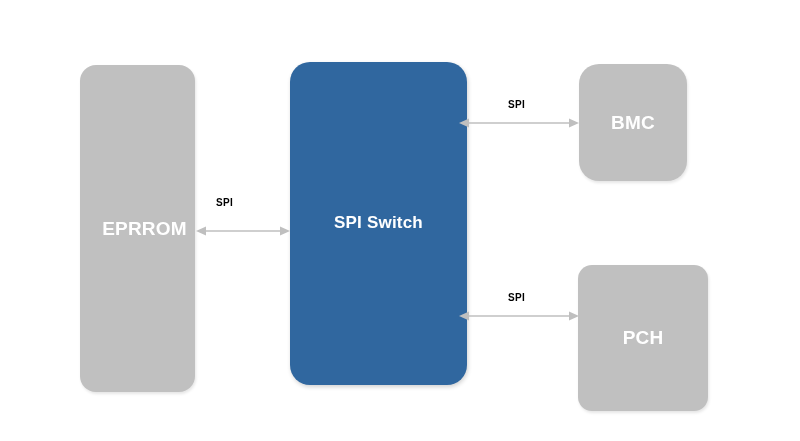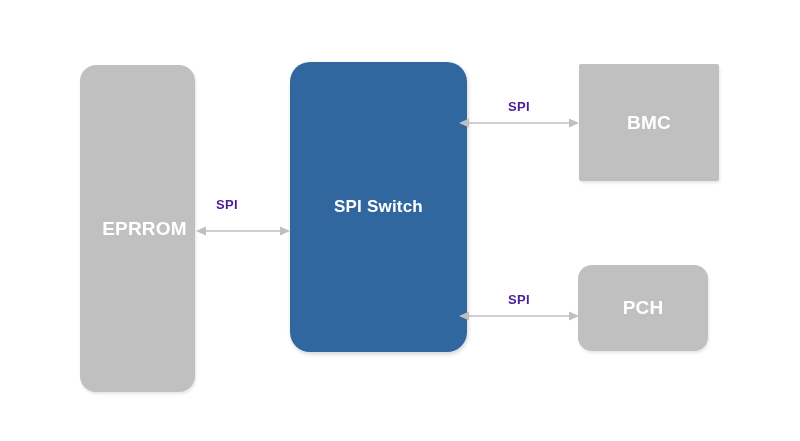--- a/index.html
+++ b/index.html
@@ -43,33 +43,33 @@
 
   #block-eprrom {
     left: 80px;  top: 65px;
     width: 115px; height: 327px;
     border-radius: 16px;
     font-size: 19px;
     padding-left: 14px;
   }
   #block-spi-switch {
     left: 290px; top: 62px;
-    width: 177px; height: 290px;
+    width: 177px; height: 323px;
     border-radius: 20px;
     font-size: 17px;
   }
   #block-bmc {
     left: 579px; top: 64px;
-    width: 140px; height: 117px;
-    border-radius: 2px;
+    width: 108px; height: 117px;
+    border-radius: 20px;
     font-size: 19px;
   }
   #block-pch {
     left: 578px; top: 265px;
-    width: 130px; height: 86px;
+    width: 130px; height: 146px;
     border-radius: 14px;
     font-size: 19px;
   }
   .block-lines {
     display: block;
   }
   .block-lines span {
     display: block;
     white-space: nowrap;
   }
@@ -84,23 +84,23 @@
     display: block;
     overflow: visible;
   }
   #connector-eprrom-switch { left: 196px; top: 222px; width: 94px; }
   #connector-switch-bmc    { left: 459px; top: 114px; width: 120px; }
   #connector-switch-pch    { left: 459px; top: 307px; width: 120px; }
 
   
   .connector-label {
     position: absolute;
-    color: #4c1d95;
+    color: #000000;
     font-weight: bold;
-    font-size: 13px;
+    font-size: 10px;
     letter-spacing: 0.3px;
     white-space: nowrap;
     user-select: none;
   }
   #label-spi-eprrom { left: 216px; top: 197px; }
   #label-spi-bmc    { left: 508px; top: 99px;  }
   #label-spi-pch    { left: 508px; top: 292px; }
 </style>
 </head>
 <body>

